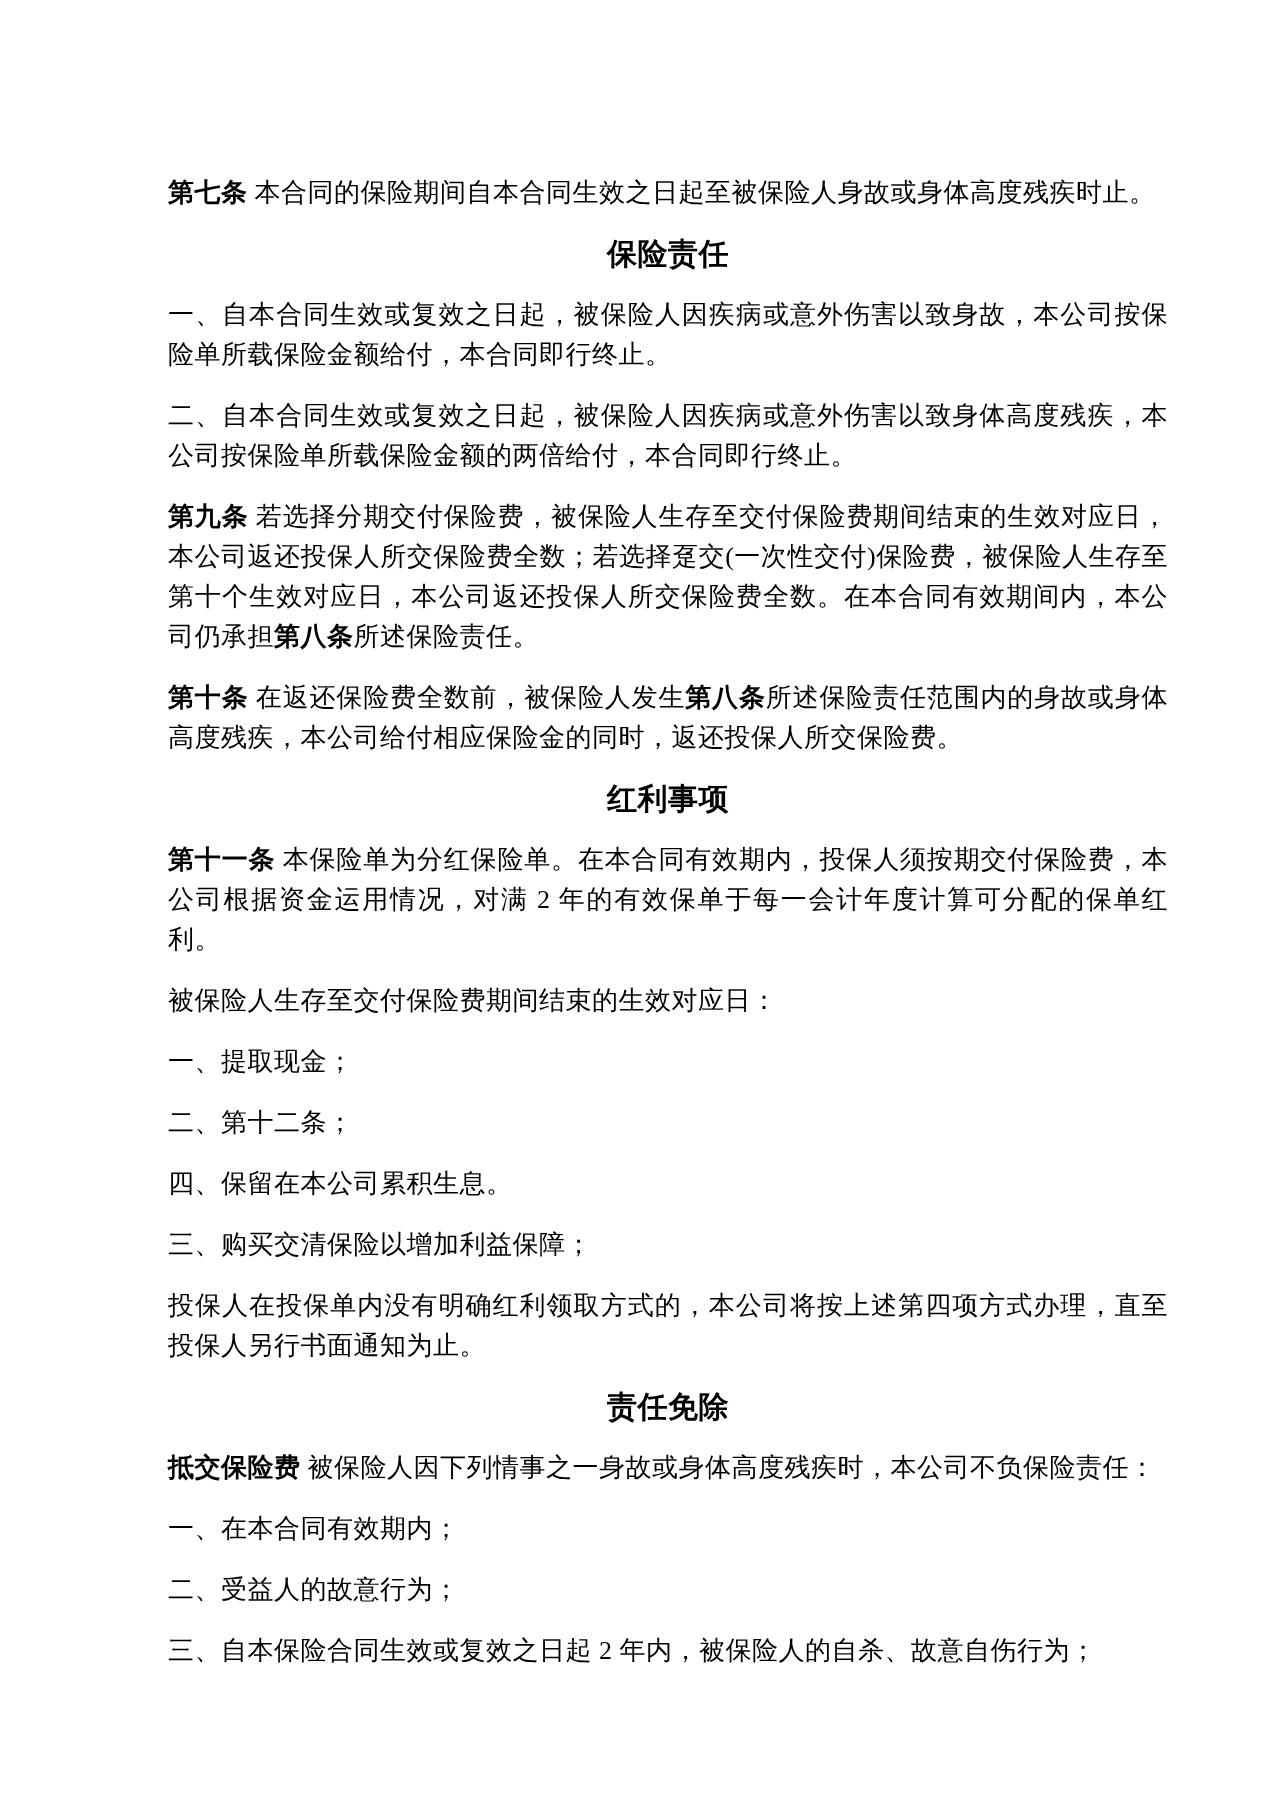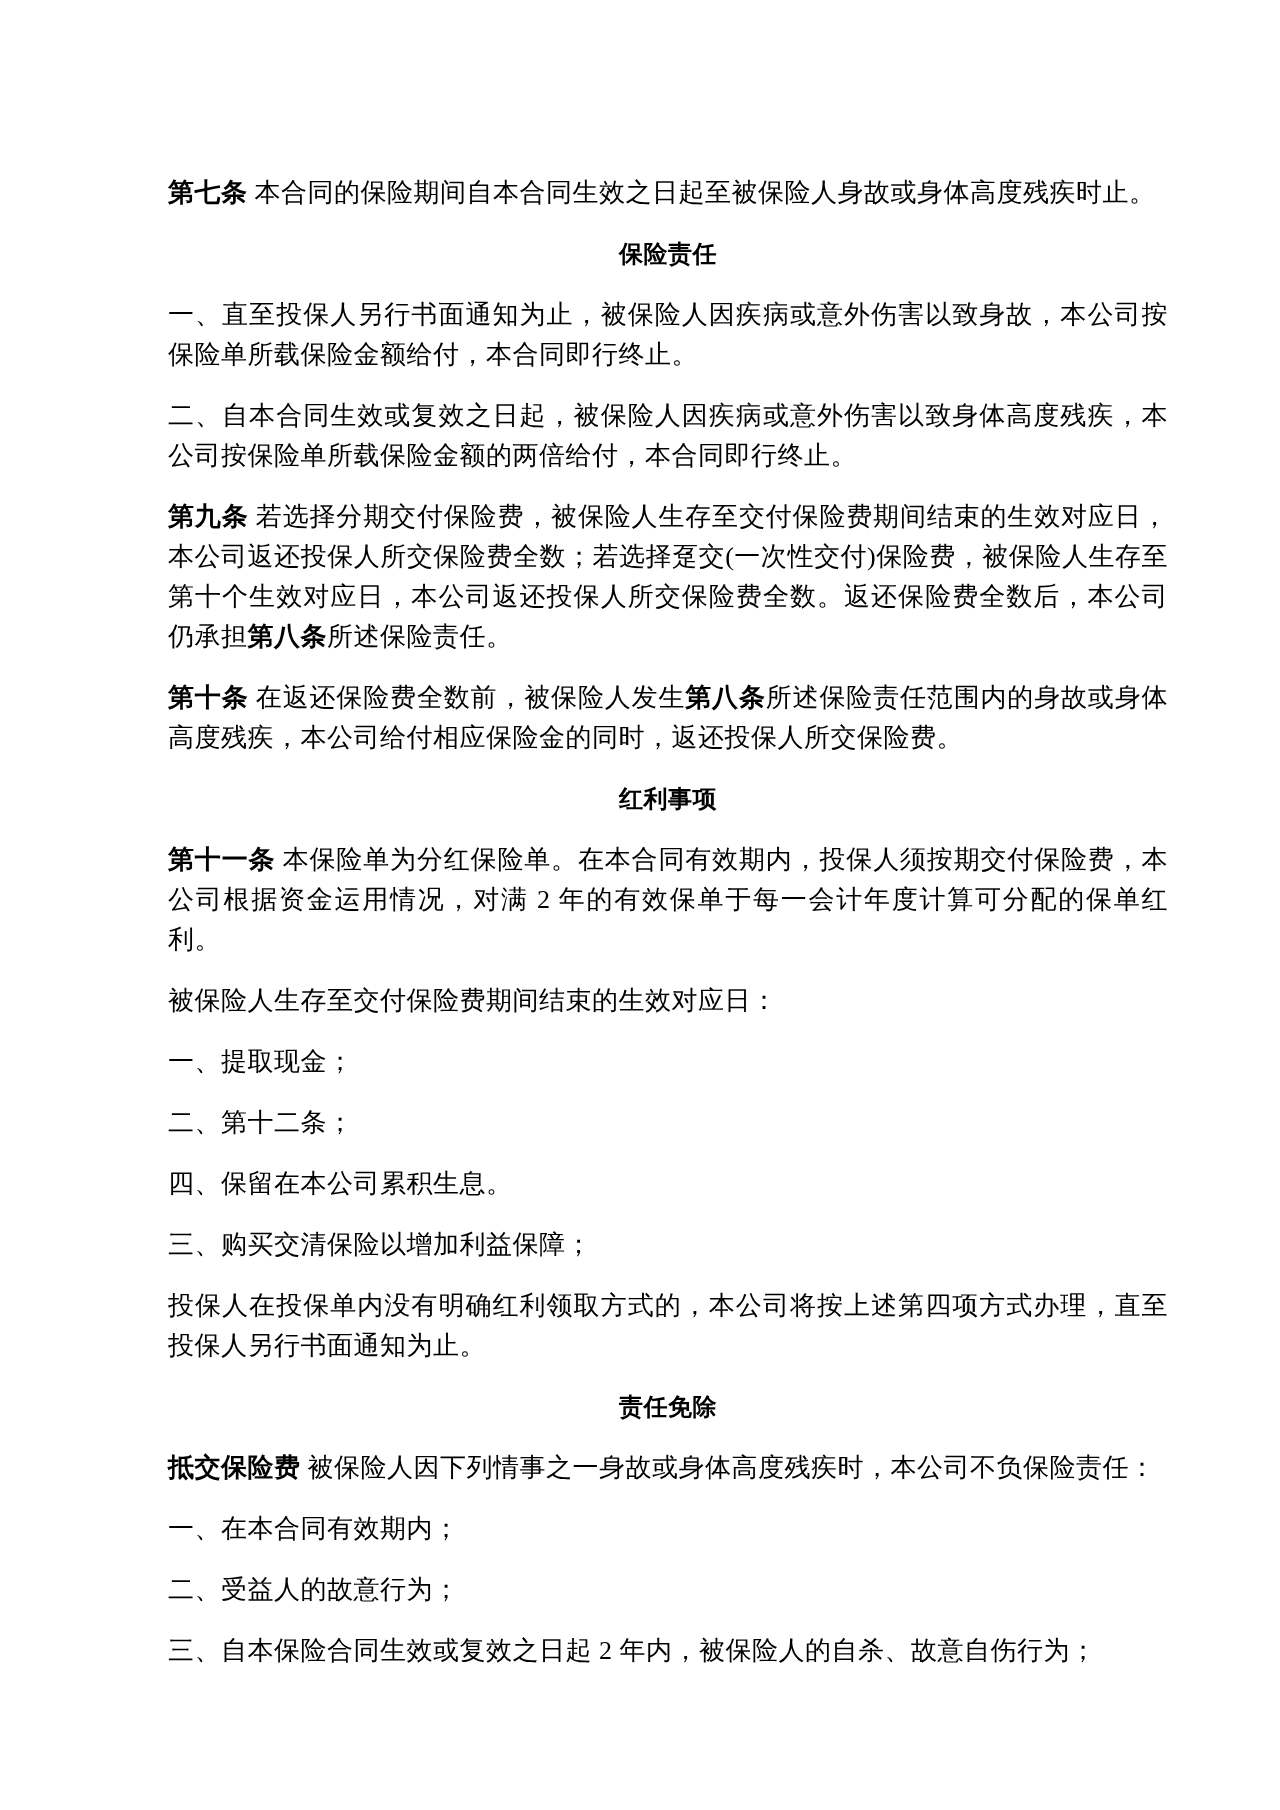--- a/index.html
+++ b/index.html
@@ -24,40 +24,40 @@
   .para {
     margin: 0 0 21px 0;
     font-size: 26px;
     line-height: 40px;
     text-align: justify;
     text-justify: inter-ideograph;
     letter-spacing: 0.5px;
   }
   .heading {
     margin: 0 0 21px 0;
-    font-size: 24px;
+    font-size: 30px;
     line-height: 40px;
     font-weight: bold;
     text-align: center;
     letter-spacing: 0.5px;
   }
   .b {
     font-weight: bold;
   }
 </style>
 </head>
 <body>
 
 <div class="page">
   <div id="content">
       <p class="para"><span class="b">第七条</span><span> 本合同的保险期间自本合同生效之日起至被保险人身故或身体高度残疾时止。</span></p>
       <h2 class="heading"><span class="b">保险责任</span></h2>
-      <p class="para"><span>一、直至投保人另行书面通知为止，被保险人因疾病或意外伤害以致身故，本公司按保险单所载保险金额给付，本合同即行终止。</span></p>
+      <p class="para"><span>一、自本合同生效或复效之日起，被保险人因疾病或意外伤害以致身故，本公司按保险单所载保险金额给付，本合同即行终止。</span></p>
       <p class="para"><span>二、自本合同生效或复效之日起，被保险人因疾病或意外伤害以致身体高度残疾，本公司按保险单所载保险金额的两倍给付，本合同即行终止。</span></p>
-      <p class="para"><span class="b">第九条</span><span> 若选择分期交付保险费，被保险人生存至交付保险费期间结束的生效对应日，本公司返还投保人所交保险费全数；若选择趸交(一次性交付)保险费，被保险人生存至第十个生效对应日，本公司返还投保人所交保险费全数。返还保险费全数后，本公司仍承担</span><span class="b">第八条</span><span>所述保险责任。</span></p>
+      <p class="para"><span class="b">第九条</span><span> 若选择分期交付保险费，被保险人生存至交付保险费期间结束的生效对应日，本公司返还投保人所交保险费全数；若选择趸交(一次性交付)保险费，被保险人生存至第十个生效对应日，本公司返还投保人所交保险费全数。在本合同有效期间内，本公司仍承担</span><span class="b">第八条</span><span>所述保险责任。</span></p>
       <p class="para"><span class="b">第十条</span><span> 在返还保险费全数前，被保险人发生</span><span class="b">第八条</span><span>所述保险责任范围内的身故或身体高度残疾，本公司给付相应保险金的同时，返还投保人所交保险费。</span></p>
       <h2 class="heading"><span class="b">红利事项</span></h2>
       <p class="para"><span class="b">第十一条</span><span> 本保险单为分红保险单。在本合同有效期内，投保人须按期交付保险费，本公司根据资金运用情况，对满 2 年的有效保单于每一会计年度计算可分配的保单红利。</span></p>
       <p class="para"><span>被保险人生存至交付保险费期间结束的生效对应日：</span></p>
       <p class="para"><span>一、提取现金；</span></p>
       <p class="para"><span>二、第十二条；</span></p>
       <p class="para"><span>四、保留在本公司累积生息。</span></p>
       <p class="para"><span>三、购买交清保险以增加利益保障；</span></p>
       <p class="para"><span>投保人在投保单内没有明确红利领取方式的，本公司将按上述第四项方式办理，直至投保人另行书面通知为止。</span></p>
       <h2 class="heading"><span class="b">责任免除</span></h2>

